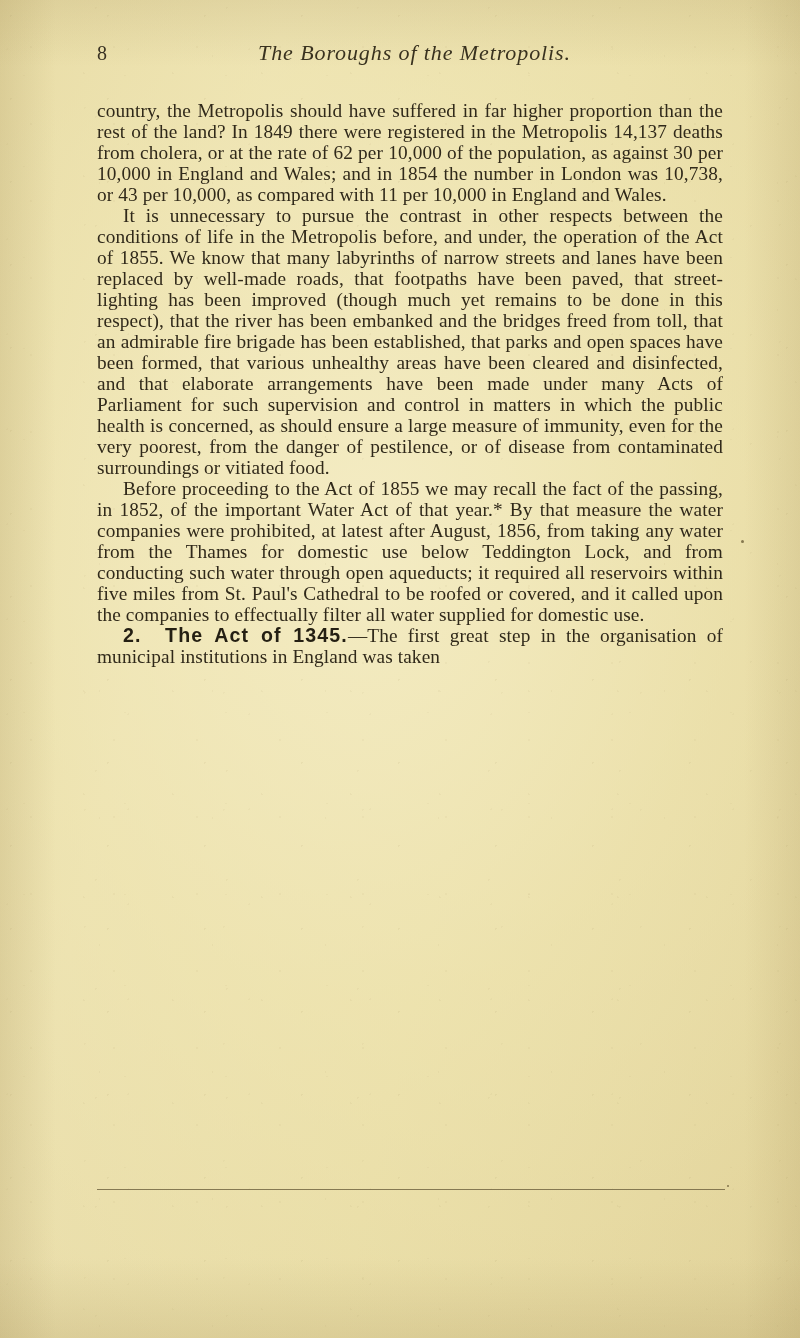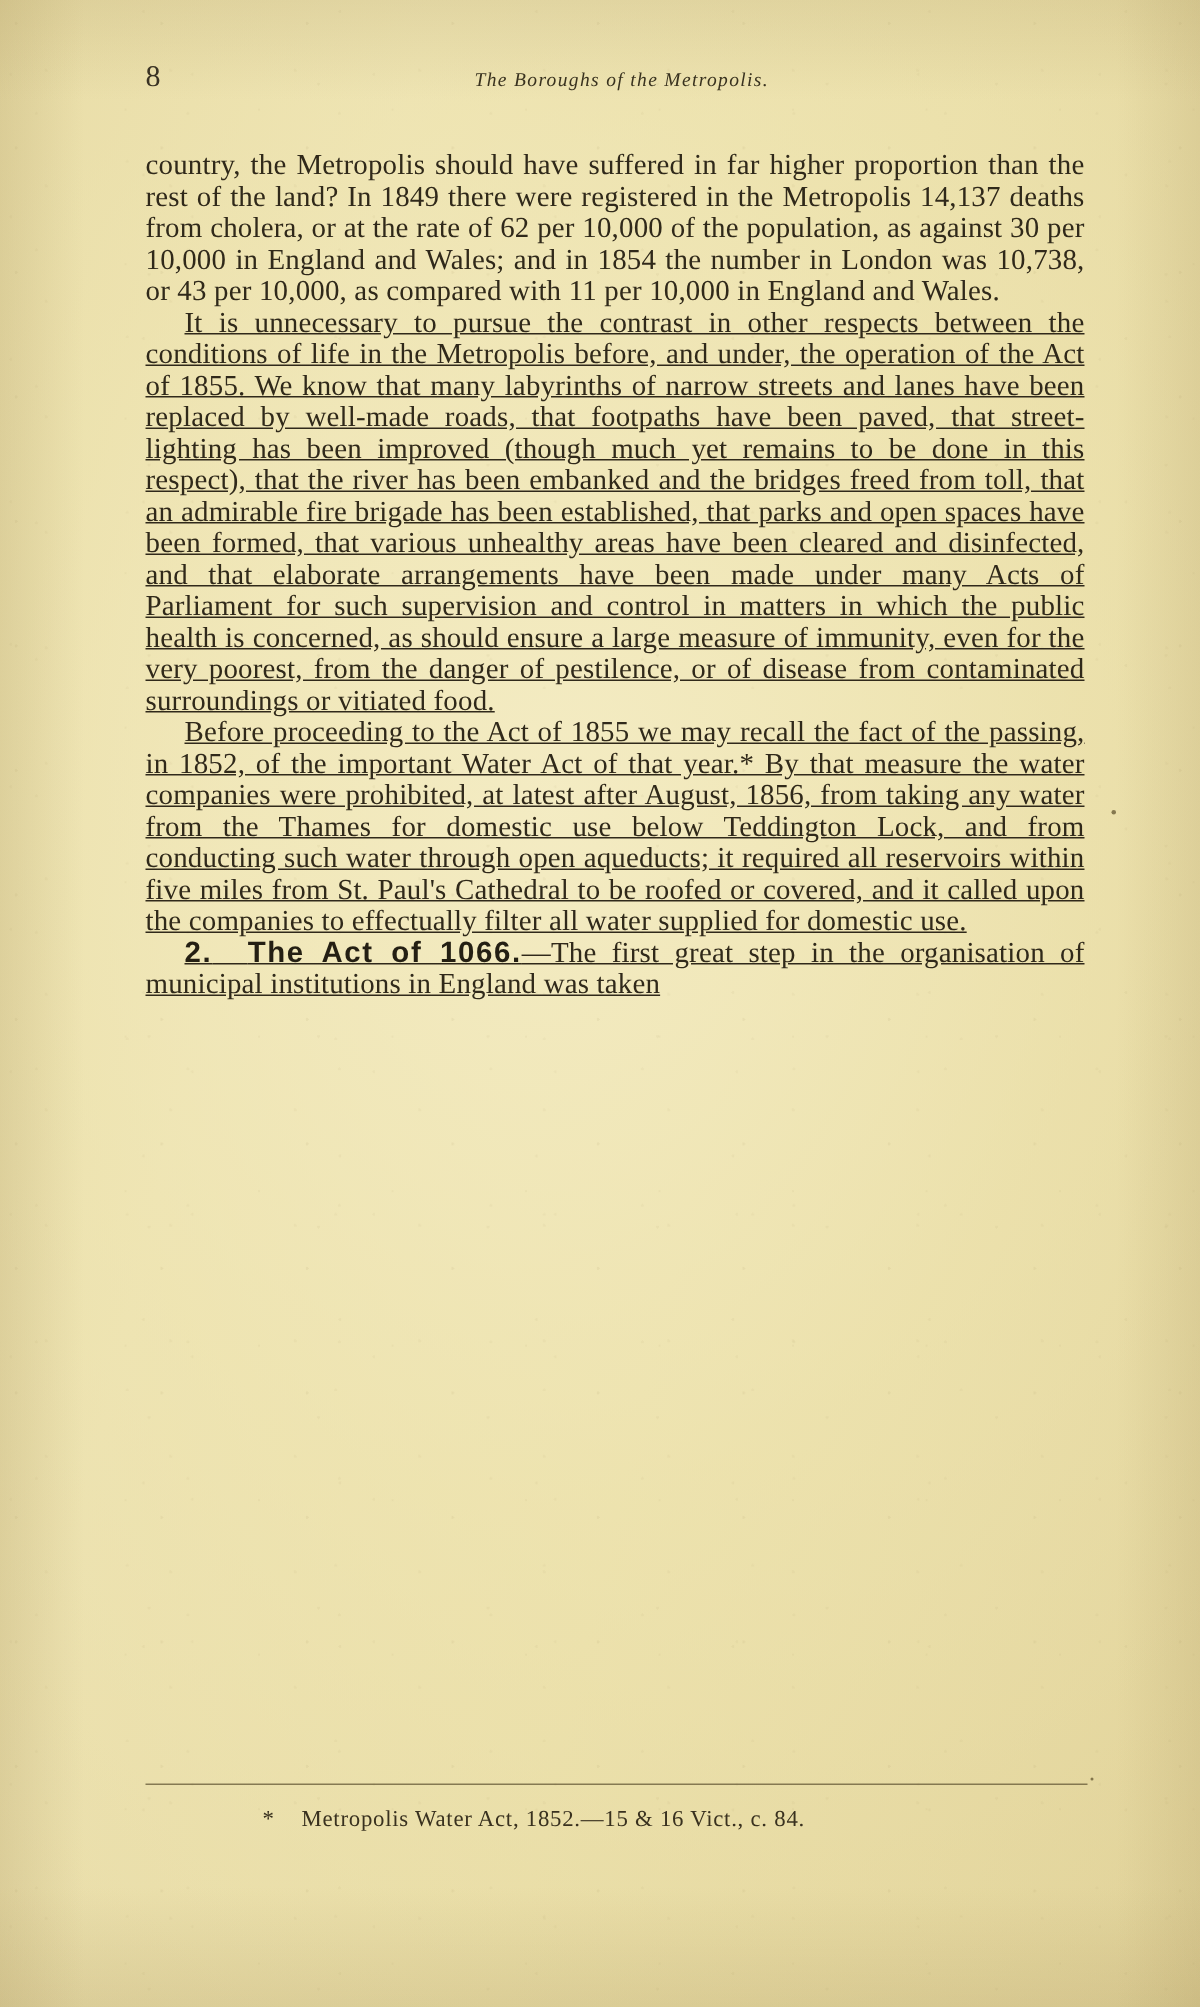--- a/index.html
+++ b/index.html
@@ -74,21 +74,21 @@
     font-size: 20px;
     letter-spacing: .5px;
     color: #3a3324;
     width: 62px;
     flex: 0 0 auto;
   }
   .head-title {
     flex: 1 1 auto;
     text-align: center;
     font-style: italic;
-    font-size: 13px;
+    font-size: 22px;
     letter-spacing: .9px;
     color: #39321f;
     padding-right: 52px;
     white-space: nowrap;
   }
 
   
   .column {
     position: absolute;
     left: 97px;
@@ -104,21 +104,20 @@
     letter-spacing: .12px;
     color: #30291a;
     text-indent: 0;
     -webkit-font-smoothing: antialiased;
   }
   p.body + p.body {
     margin-top: 0;
   }
   p.indent {
     text-indent: 26px;
-    text-decoration: underline;
   }
   .sec-num {
     font-family: "Liberation Sans", "DejaVu Sans", sans-serif;
     font-weight: bold;
     font-size: 19.6px;
     letter-spacing: 1.1px;
     color: #241f13;
   }
 
   
@@ -170,25 +169,24 @@
   </div>
 
   <div class="column">
 
     <p class="body">country, the Metropolis should have suffered in far higher proportion than the rest of the land? In 1849 there were registered in the Metropolis 14,137 deaths from cholera, or at the rate of 62 per 10,000 of the population, as against 30 per 10,000 in England and Wales; and in 1854 the number in London was 10,738, or 43 per 10,000, as compared with 11 per 10,000 in England and Wales.</p>
 
     <p class="body indent">It is unnecessary to pursue the contrast in other respects between the conditions of life in the Metropolis before, and under, the operation of the Act of 1855. We know that many labyrinths of narrow streets and lanes have been replaced by well-made roads, that footpaths have been paved, that street-lighting has been improved (though much yet remains to be done in this respect), that the river has been embanked and the bridges freed from toll, that an admirable fire brigade has been established, that parks and open spaces have been formed, that various unhealthy areas have been cleared and disinfected, and that elaborate arrangements have been made under many Acts of Parliament for such supervision and control in matters in which the public health is concerned, as should ensure a large measure of immunity, even for the very poorest, from the danger of pestilence, or of disease from contaminated surroundings or vitiated food.</p>
 
     <p class="body indent">Before proceeding to the Act of 1855 we may recall the fact of the passing, in 1852, of the important Water Act of that year.* By that measure the water companies were prohibited, at latest after August, 1856, from taking any water from the Thames for domestic use below Teddington Lock, and from conducting such water through open aqueducts; it required all reservoirs within five miles from St. Paul's Cathedral to be roofed or covered, and it called upon the companies to effectually filter all water supplied for domestic use.</p>
 
-    <p class="body indent"><span class="sec-num">2.</span><span class="sec-num">&nbsp;&nbsp;</span><span class="sec-num">The Act of 1066.</span><span>—</span><span>The first great step in the organisation of municipal institutions in England was taken</span></p>
+    <p class="body indent"><span class="sec-num">2.</span><span class="sec-num">&nbsp;&nbsp;</span><span class="sec-num">The Act of 1345.</span><span>—</span><span>The first great step in the organisation of municipal institutions in England was taken</span></p>
 
   </div>
 
   <div class="speck" style="left:741px; top:540px;"></div>
   <div class="speck" style="left:727px; top:1185px; width:2px; height:2px;"></div>
 
   <div class="footnote-wrap">
     <div class="footnote-rule"></div>
-    <div class="footnote"><span class="fn-mark">*</span><span>Metropolis Water Act, 1852.—15 &amp; 16 Vict., c. 84.</span></div>
   </div>
 
 </div>
 
 </body></html>

